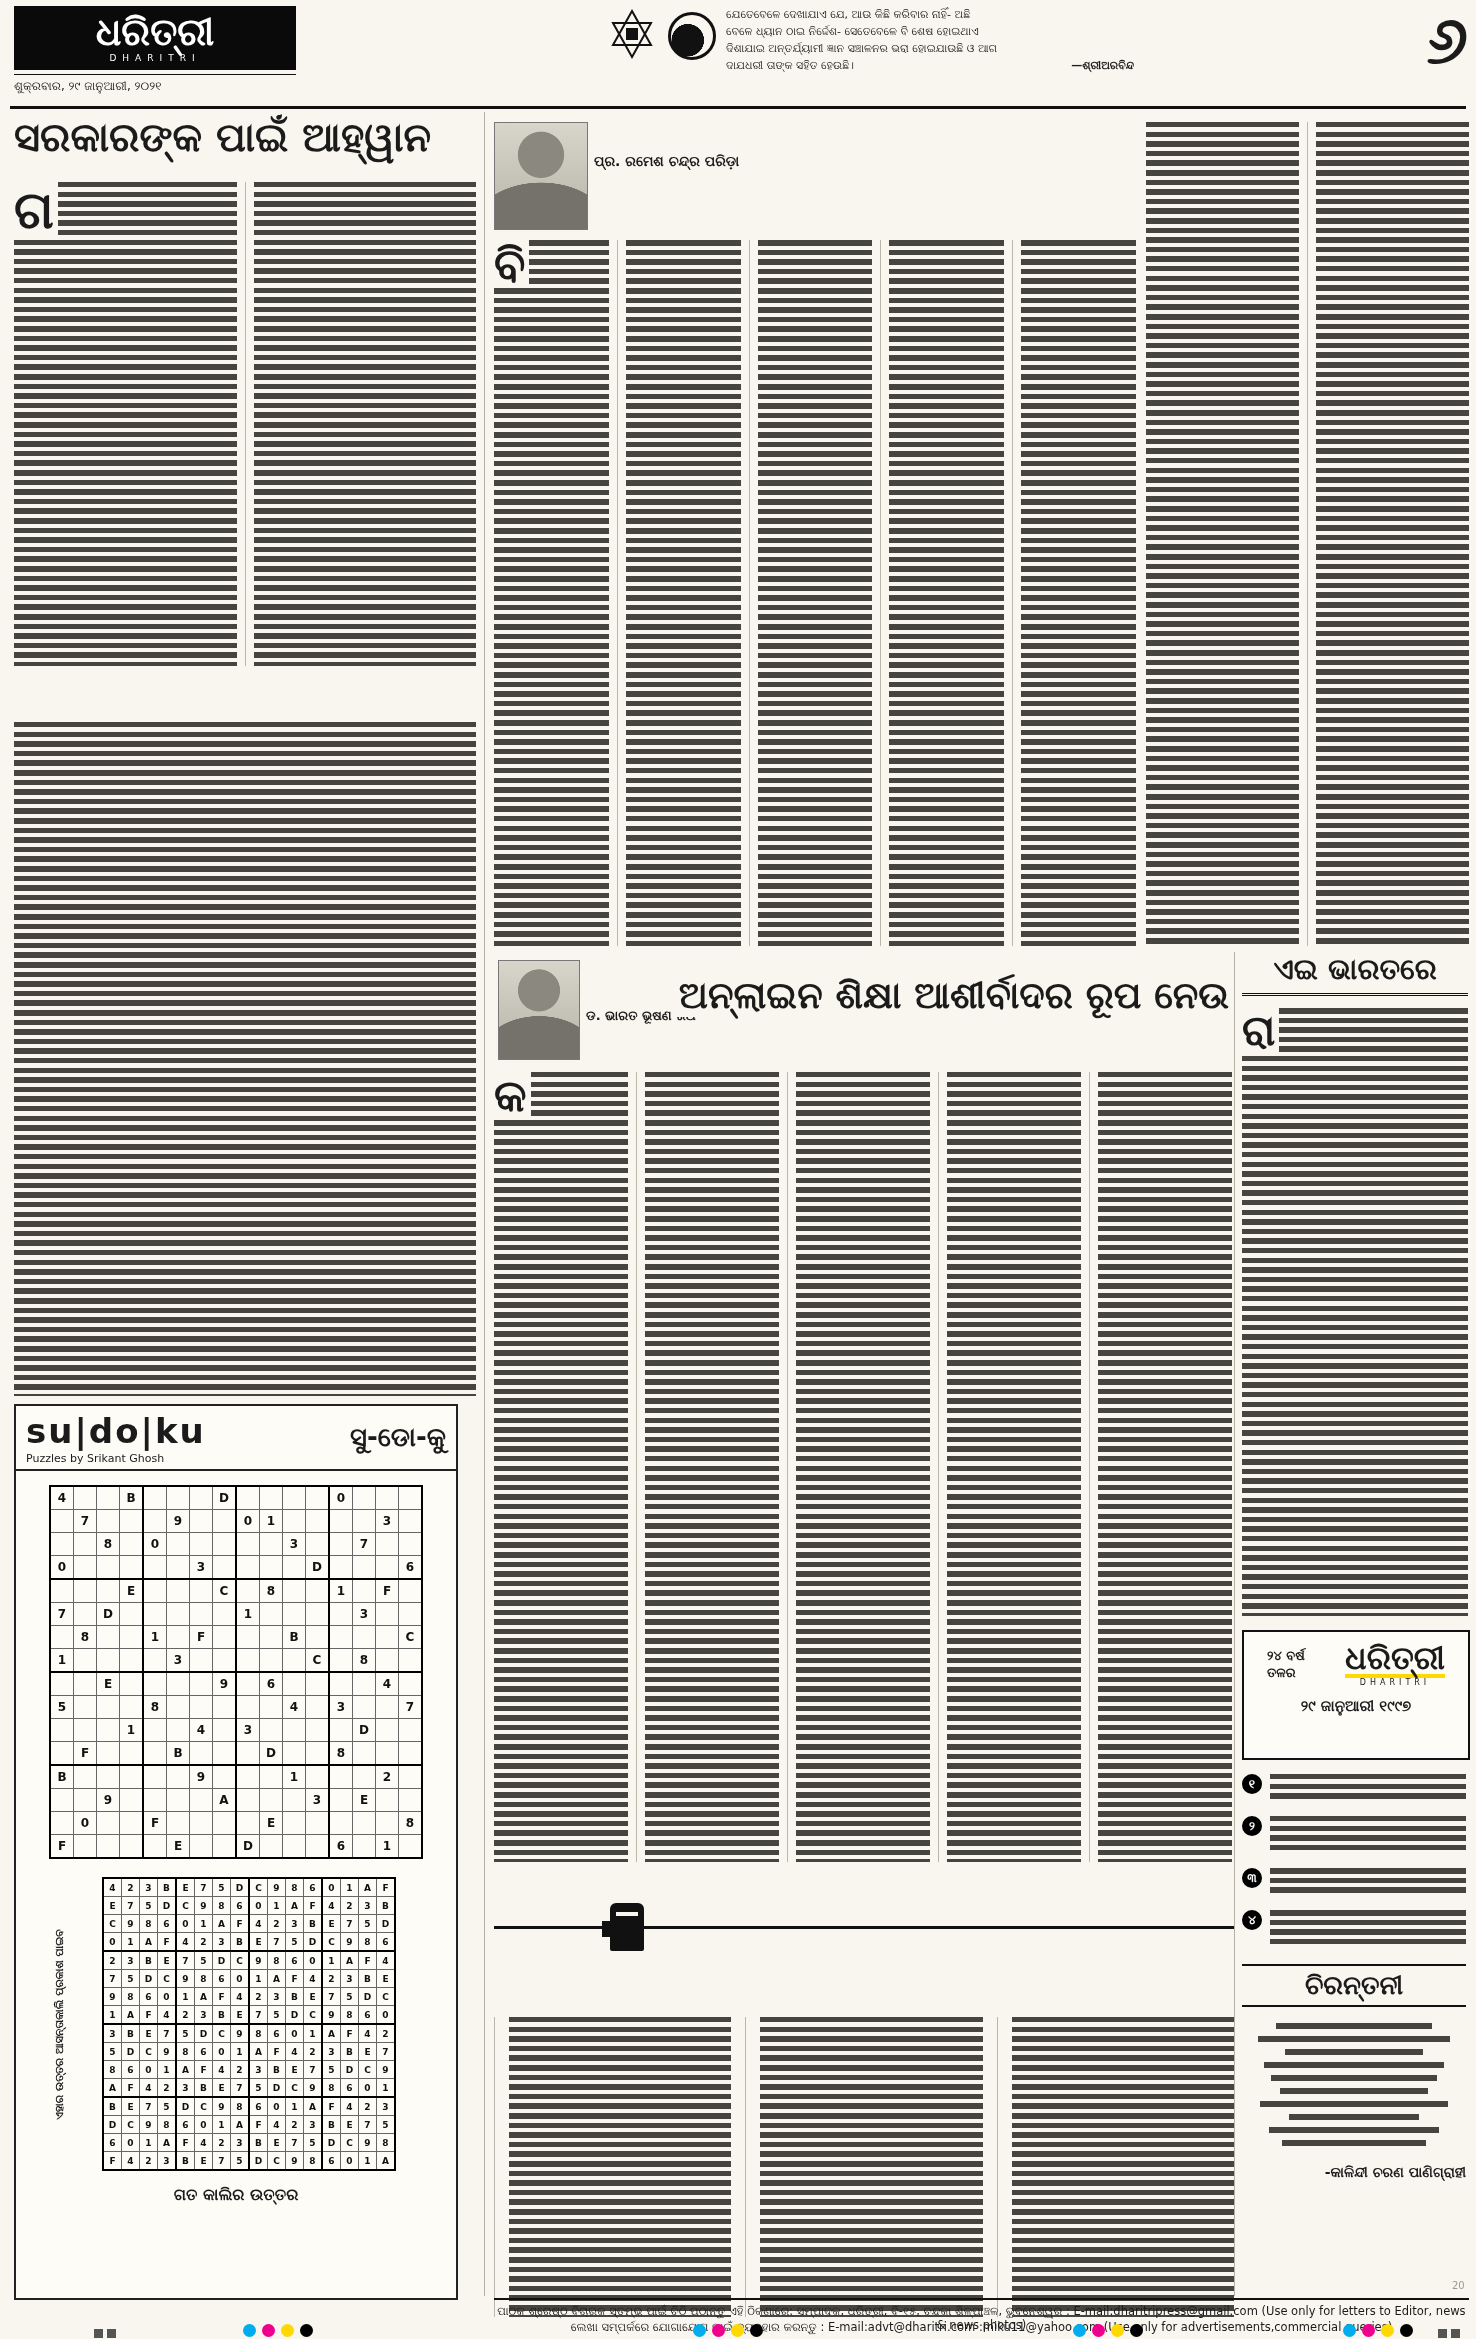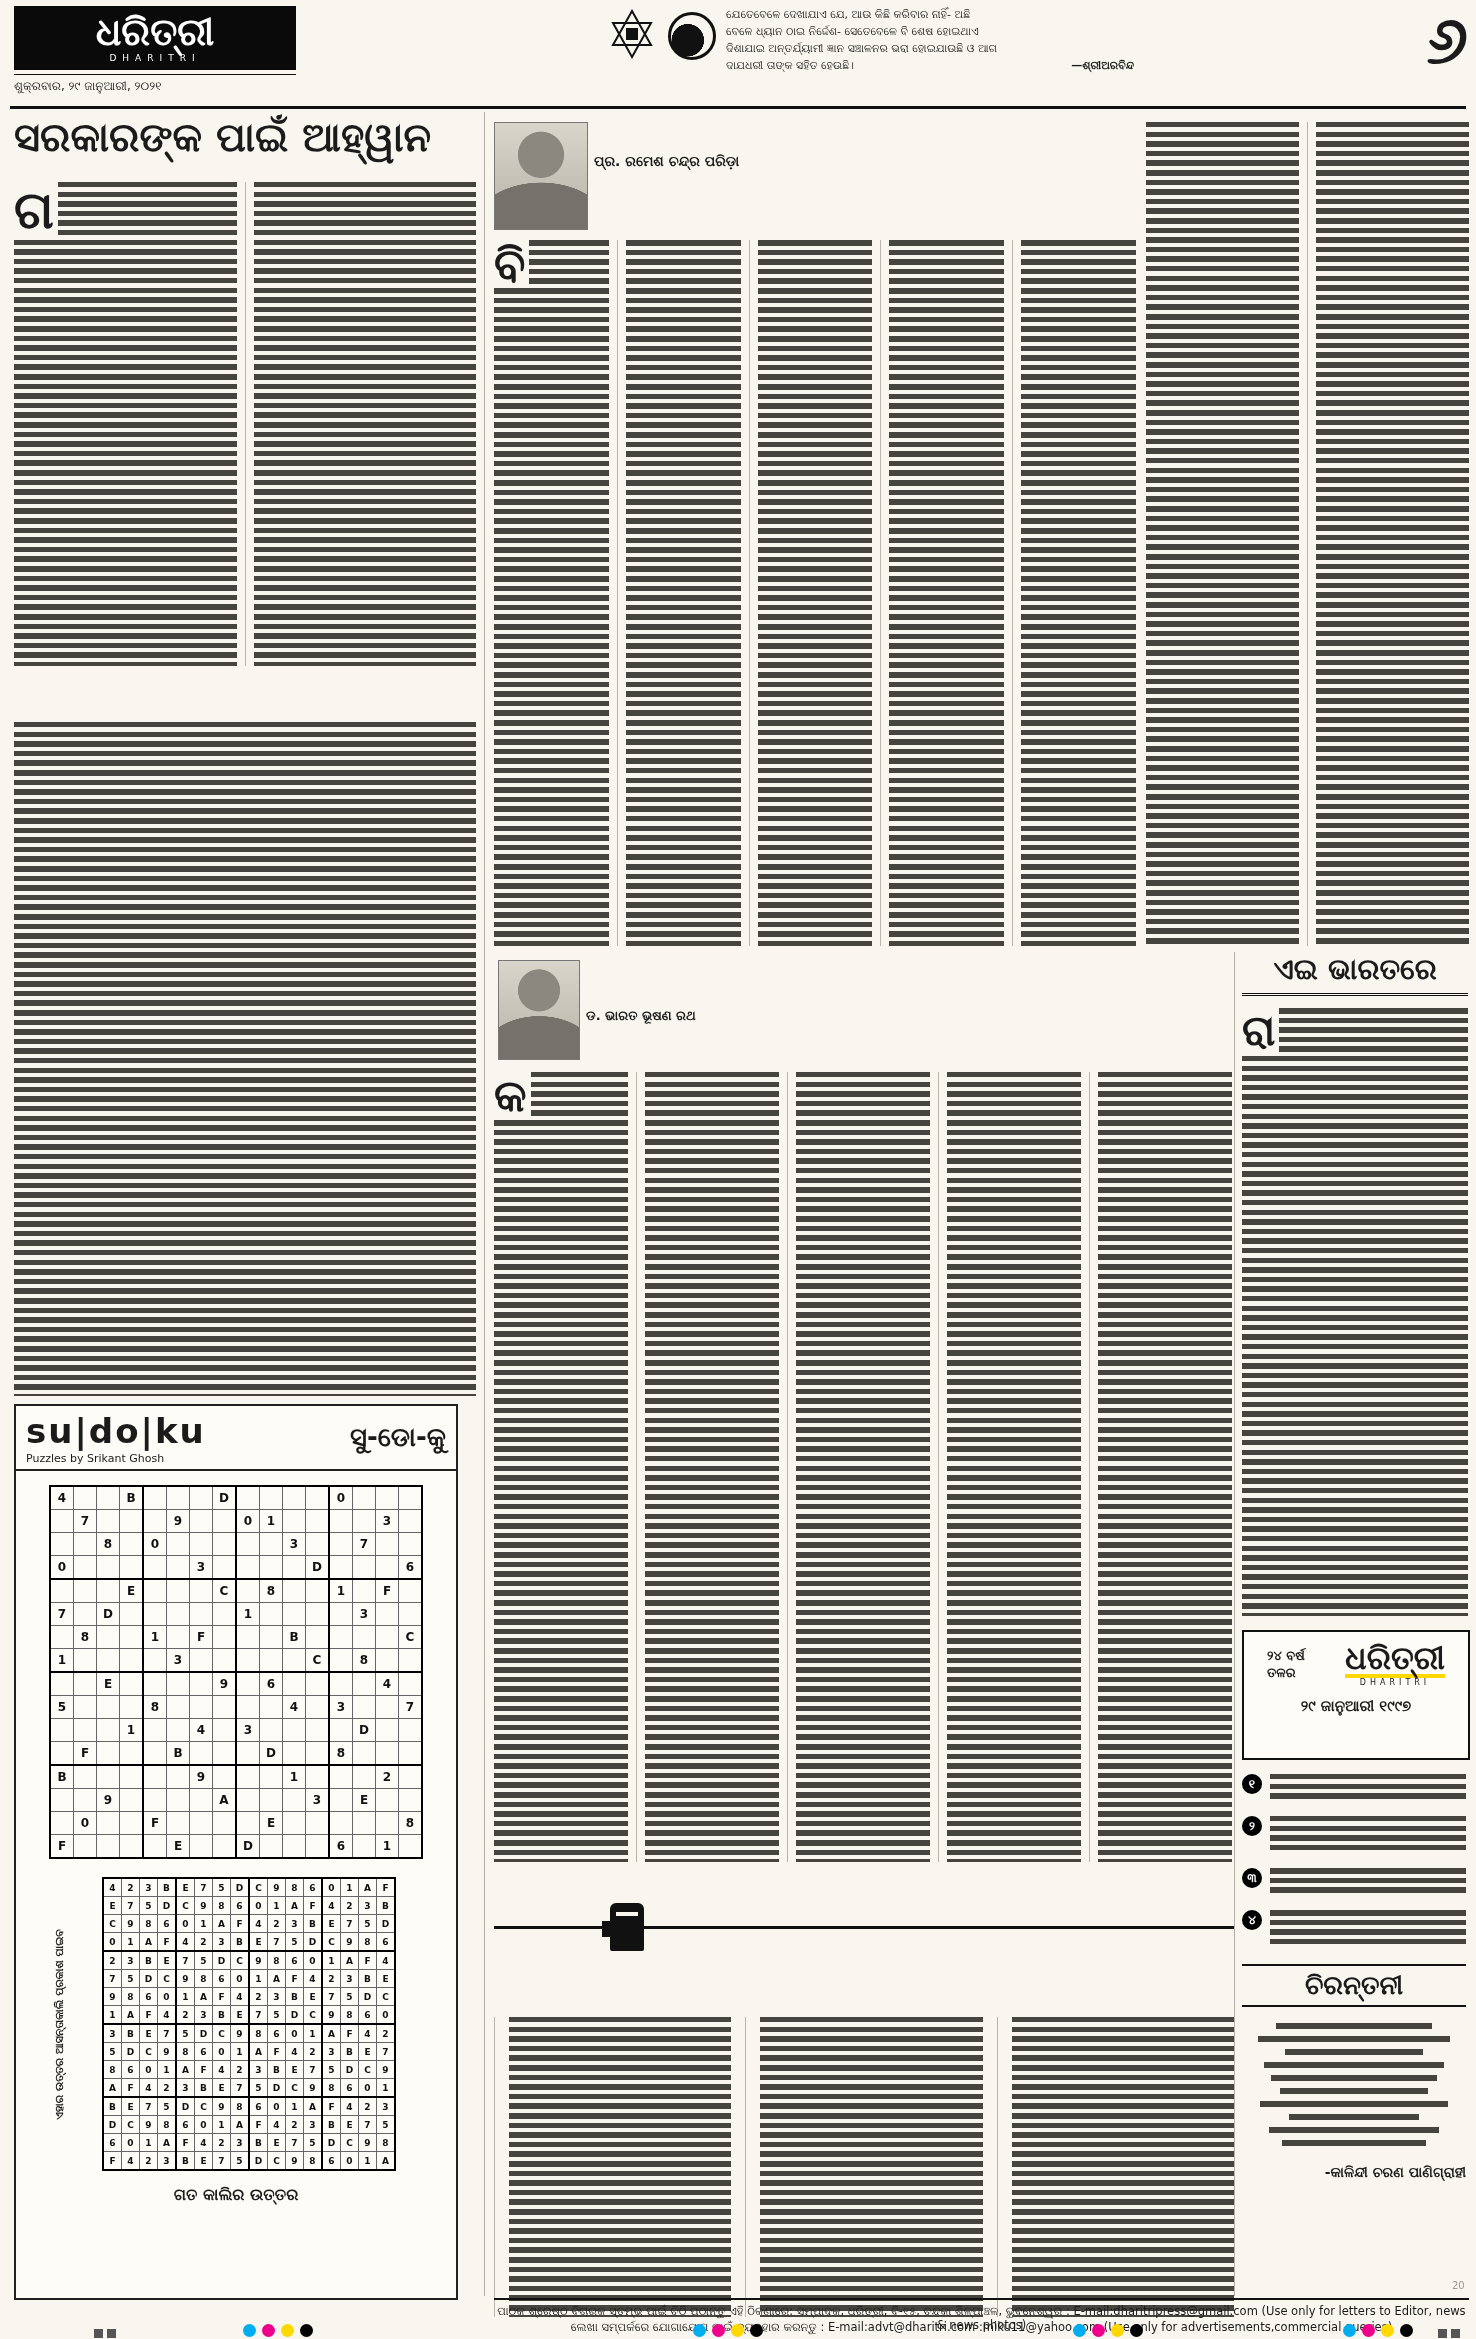--- a/index.html
+++ b/index.html
@@ -715,20 +715,21 @@
     <div class="abs cols" style="left:652px;top:4px;width:323px;height:824px;">
       <div class="c tx"></div>
       <div class="vr"></div>
       <div class="c tx"></div>
     </div>
   </div>
 
   <div class="abs" style="left:494px;top:952px;width:740px;height:966px;">
     <div class="abs photo" style="left:4px;top:8px;width:80px;height:98px;"></div>
     <div class="abs b" style="left:92px;top:56px;width:130px;font-size:13px;line-height:1.3;">ଡ. ଭାରତ ଭୂଷଣ ରଥ</div>
+    <div class="abs b ctr" style="left:180px;top:22px;width:560px;font-size:37px;background:#f8f6ee;">ଅନ୍‌ଲାଇନ ଶିକ୍ଷା ଆଶୀର୍ବାଦର ରୂପ ନେଉ</div>
 
     <div class="abs cols" style="left:0;top:120px;width:738px;height:790px;">
       <div class="c tx"></div>
       <div class="vr"></div>
       <div class="c tx"></div>
       <div class="vr"></div>
       <div class="c tx"></div>
       <div class="vr"></div>
       <div class="c tx"></div>
       <div class="vr"></div>

